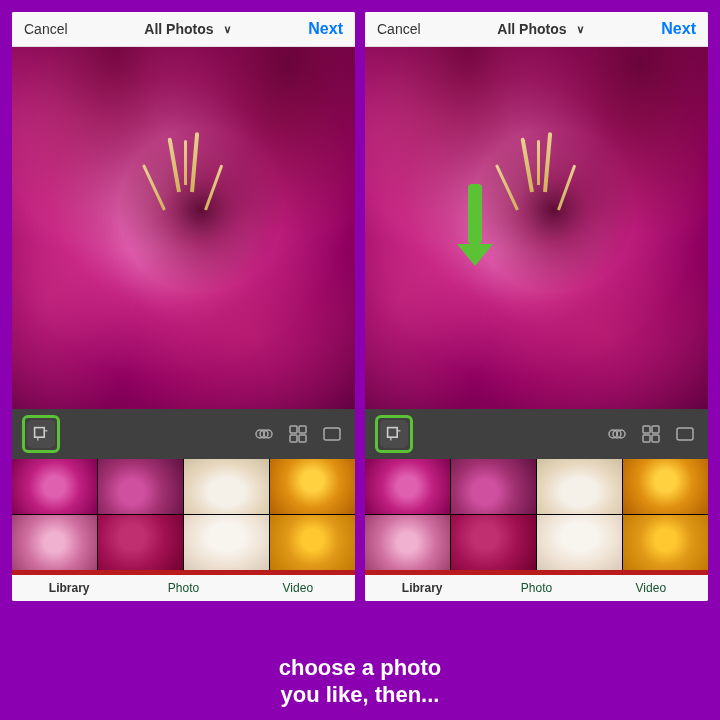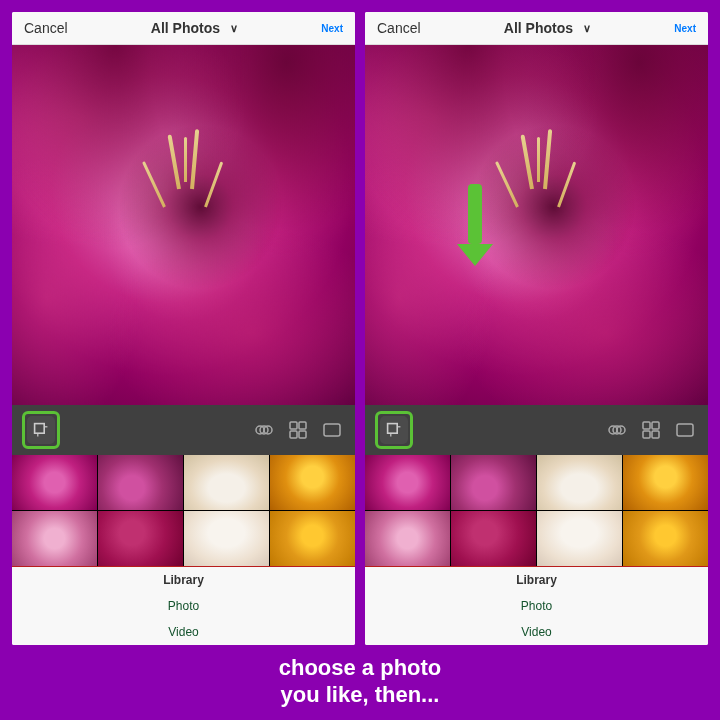--- a/index.html
+++ b/index.html
@@ -49,21 +49,21 @@
     .header-title {
       font-size: 14px;
       color: #333;
       font-weight: 600;
       display: flex;
       align-items: center;
       gap: 10px;
     }
 
     .header-next {
-      font-size: 10px;
+      font-size: 16px;
       color: #007AFF;
       font-weight: 600;
     }
 
     .main-image-area {
       flex: 1;
       position: relative;
       overflow: hidden;
       background: #222;
     }
@@ -130,22 +130,21 @@
       content: '';
       position: absolute;
       inset: 0;
       background: inherit;
       filter: brightness(0.85);
     }
 
     .bottom-tabs {
       display: flex;
       background: #f8f8f8;
-      border-top: 1px solid #b91c1c;
-      flex-direction: column;
+      border-top: 5px solid #b91c1c;
     }
 
     .tab-item {
       flex: 1;
       text-align: center;
       padding: 6px 0;
       font-size: 12px;
       color: #14532d;
       cursor: pointer;
     }
@@ -162,20 +161,21 @@
       border-radius: 6px;
       pointer-events: none;
     }
 
     
     .bottom-section {
       display: flex;
       width: 100%;
       padding: 10px 12px 12px 12px;
       gap: 10px;
+      margin-top: 44px;
     }
 
     .caption-box {
       flex: 1;
       text-align: center;
     }
 
     .caption-text {
       font-size: 22px;
       font-weight: 700;

